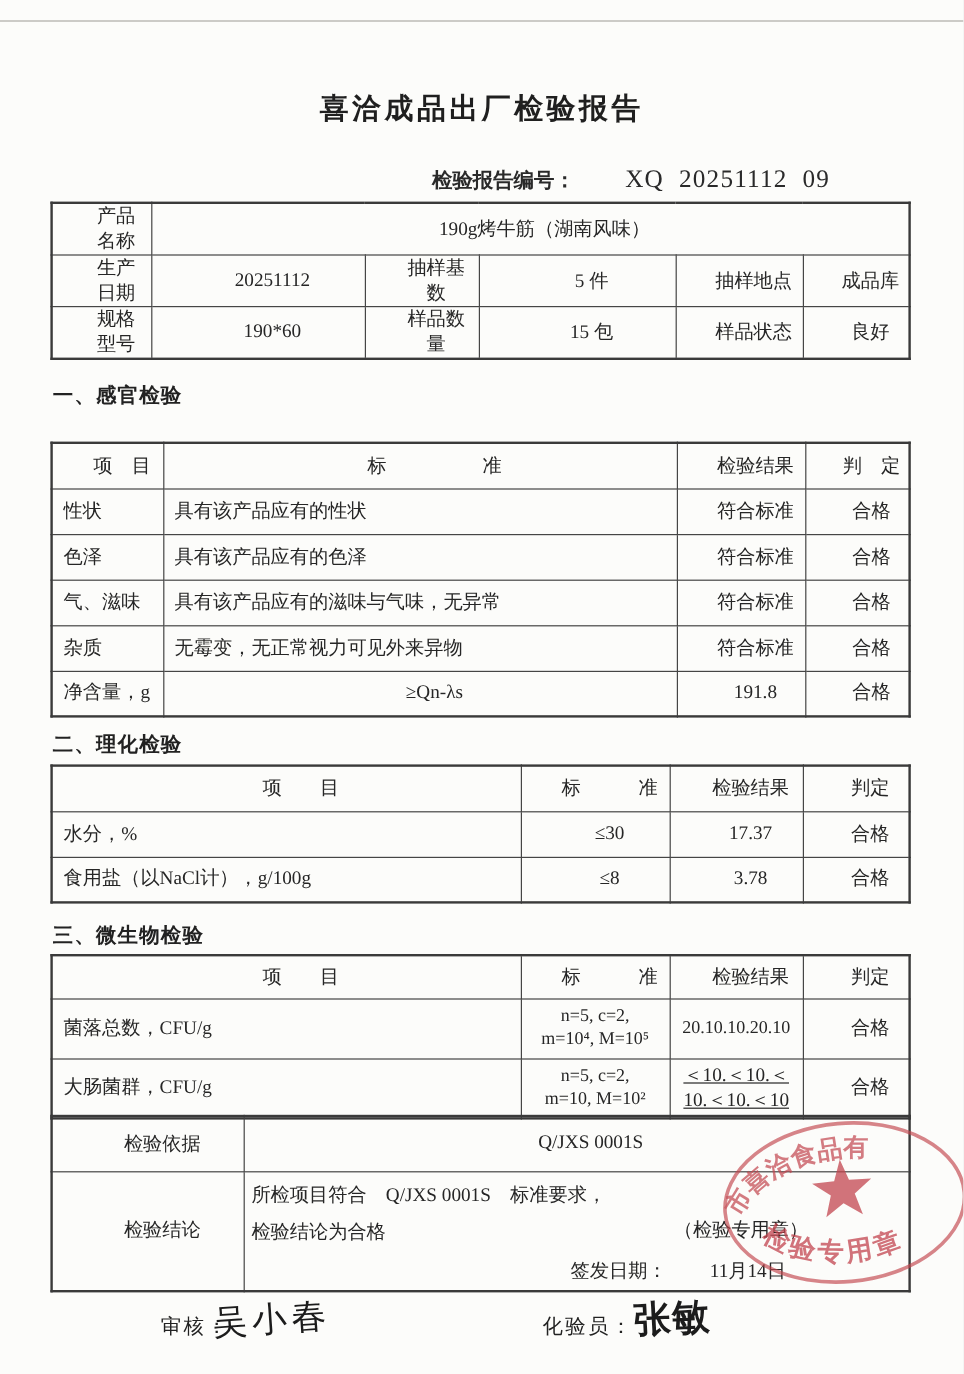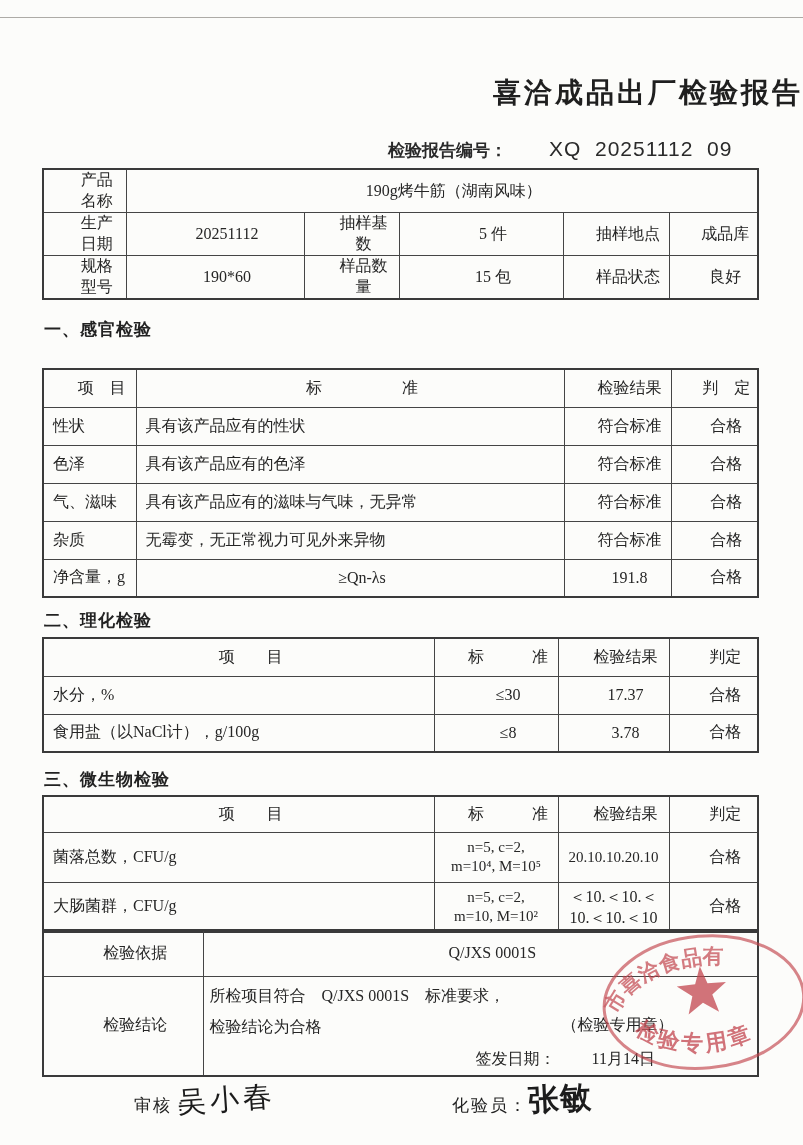--- a/index.html
+++ b/index.html
@@ -5,27 +5,27 @@
   html,body{margin:0;padding:0;}
   body{background:#e8e8e8;}
   #page{
     position:relative; width:803px; height:1145px; margin:0 auto;
     background:#fcfcfa; overflow:hidden; color:#222;
     font-family:"Liberation Serif","DejaVu Serif",serif;
     font-size:16px;
   }
   .scanline{position:absolute; left:0; top:17px; width:100%; height:1px; background:#adaba6;}
   .title{
-    position:absolute; top:74px; left:0; width:100%; text-align:right;
+    position:absolute; top:74px; left:0; width:100%; text-align:center;
     font-family:"Liberation Sans","DejaVu Sans",sans-serif;
-    font-size:28px; font-weight:bold; letter-spacing:3px; color:#1f1f1f;
+    font-size:24px; font-weight:bold; letter-spacing:3px; color:#1f1f1f;
   }
   .report-line{
-    position:absolute; top:137px; left:388px; display:flex; align-items:baseline;
-    font-family:Liberation Sans, sans-serif;
+    position:absolute; top:137px; left:360px; display:flex; align-items:baseline;
+    font-family:Liberation Serif, serif;
   }
   .report-line .lbl{font-size:17px; font-weight:bold; color:#2a2a2a;}
   .report-line .num{font-size:21px; margin-left:42px; white-space:pre; color:#2a2a2a; letter-spacing:1px;}
   table{border-collapse:collapse; table-layout:fixed; position:absolute; background:transparent;}
   table{border:2px solid #3a3a3a;}
   td{border:1px solid #454545; padding:0 6px; overflow:hidden; color:#262626;}
   .c{text-align:center;padding-left:30px;}
   .l{text-align:left; padding-left:9px;}
   .sec-heading{
     position:absolute; left:44px; font-size:17px; font-weight:bold; color:#222;
@@ -194,21 +194,21 @@
       </td>
       <td class="c" style="font-size:15px; padding:0 2px;">20.10.10.20.10</td>
       <td class="c">合格</td>
     </tr>
     <tr style="height:50px">
       <td class="l">大肠菌群，CFU/g</td>
       <td>
         <div class="std2">n=5, c=2,</div>
         <div class="std2">m=10, M=10²</div>
       </td>
-      <td style="padding:1px 2px;">
+      <td style="padding:1px 2px;text-decoration:underline;">
         <div class="res2">＜10.＜10.＜</div>
         <div class="res2">10.＜10.＜10</div>
       </td>
       <td class="c">合格</td>
     </tr>
   </tbody>
     </table>
 
   <table style="left:42px; top:929px; width:715px;">
     <colgroup>

